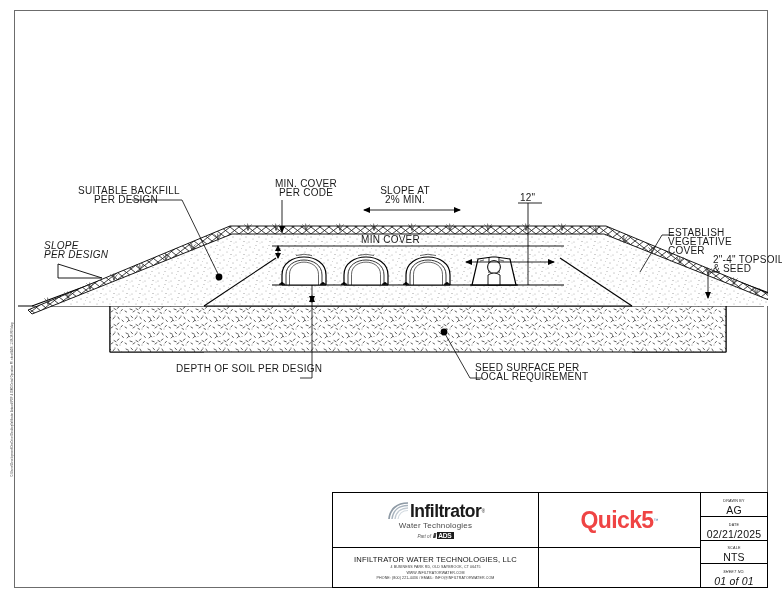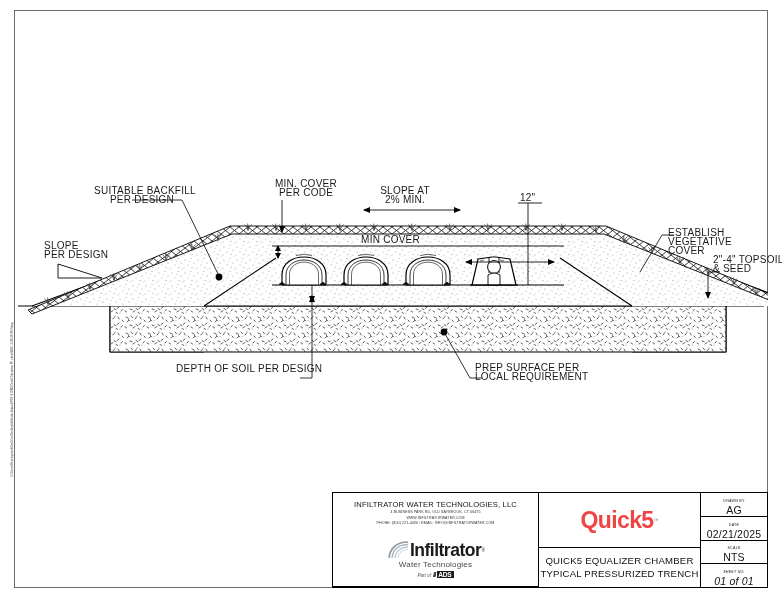--- a/index.html
+++ b/index.html
@@ -270,81 +270,77 @@
     <use href="#tuft" x="638" y="243"></use>
     <use href="#tuft" x="666" y="253"></use>
     <use href="#tuft" x="694" y="264"></use>
     <use href="#tuft" x="720" y="274"></use>
     <use href="#tuft" x="742" y="284"></use>
   </g>
 </svg>
 </div>
 
 <div id="annotation-layer">
-  <div class="ann c" style="left:94px;top:186px;width:96px;">SUITABLE BACKFILL
+  <div class="ann c" style="left:78px;top:186px;width:96px;">SUITABLE BACKFILL
 PER DESIGN</div>
-  <div class="ann" style="left:44px;top:241px;width:64px;">SLOPE
+  <div class="ann" style="left:44px;top:241px;width:64px;font-style:italic;">SLOPE
 PER DESIGN</div>
   <div class="ann c" style="left:272px;top:179px;width:68px;">MIN. COVER
 PER CODE</div>
   <div class="ann c" style="left:370px;top:186px;width:70px;text-align:center;">SLOPE AT
 2% MIN.</div>
   <div class="ann c" style="left:358px;top:235px;width:62px;text-align:right;">MIN COVER</div>
   <div class="ann" style="left:520px;top:193px;width:24px;">12"</div>
   <div class="ann" style="left:668px;top:228px;width:74px;">ESTABLISH
 VEGETATIVE
 COVER</div>
   <div class="ann" style="left:713px;top:255px;width:62px;">2"-4" TOPSOIL
 &amp; SEED</div>
   <div class="ann" style="left:176px;top:364px;width:118px;">DEPTH OF SOIL PER DESIGN</div>
-  <div class="ann" style="left:475px;top:363px;width:98px;">PREP SURFACE PER
+  <div class="ann" style="left:475px;top:363px;width:98px;">SEED SURFACE PER
 LOCAL REQUIREMENT</div>
 </div>
 
 <div id="title-block">
 
   <div class="tb-left">
-    <div class="cell addr-cell">
-      <div class="addr-co">INFILTRATOR WATER TECHNOLOGIES, LLC</div>
-      <div class="addr-line">4 BUSINESS PARK RD, OLD SAYBROOK, CT 06475</div>
-      <div class="addr-line">WWW.INFILTRATORWATER.COM</div>
-      <div class="addr-line">PHONE: (800) 221-4436 / EMAIL: INFO@INFILTRATORWATER.COM</div>
-    </div>
     <div class="cell logo-cell">
       <div class="inf-logo">
         <div class="inf-row">
           <svg width="24" height="19" viewBox="0 0 24 19">
             <path d="M3 17 C 4 7 11 1 22 1" fill="none" stroke="#8e9aa5" stroke-width="1.7"></path>
             <path d="M6 17 C 7 8.5 13 3.5 22 3.5" fill="none" stroke="#a8b3bd" stroke-width="1.5"></path>
             <path d="M9 17 C 10 10 15 6 22 6" fill="none" stroke="#c0c9d1" stroke-width="1.4"></path>
             <path d="M12 17 C 13 11.5 17 8.5 22 8.5" fill="none" stroke="#d4dbe1" stroke-width="1.2"></path>
           </svg>
           <span class="inf-word">Infiltrator</span>
           <span class="inf-tm">®</span>
         </div>
         <div class="inf-sub">Water Technologies</div>
         <div class="inf-ads">
           <span class="inf-partof">Part of</span>
           <span class="ads-slash">///</span>
           <span class="ads-badge">ADS</span>
         </div>
       </div>
     </div>
+    <div class="cell addr-cell">
+      <div class="addr-co">INFILTRATOR WATER TECHNOLOGIES, LLC</div>
+      <div class="addr-line">4 BUSINESS PARK RD, OLD SAYBROOK, CT 06475</div>
+      <div class="addr-line">WWW.INFILTRATORWATER.COM</div>
+      <div class="addr-line">PHONE: (800) 221-4436 / EMAIL: INFO@INFILTRATORWATER.COM</div>
+    </div>
   </div>
 
   <div class="tb-mid">
     <div class="cell q5-cell">
       <div>
         <span class="q5-word">Quick5</span><span class="q5-tm">™</span>
       </div>
     </div>
-    <div class="cell desc-cell">
-      <div class="desc-line">QUICK5 EQUALIZER CHAMBER</div>
-      <div class="desc-line">TYPICAL PRESSURIZED TRENCH</div>
-    </div>
   </div>
 
   <div class="tb-right">
     <div class="rcell">
       <span class="rlabel">DRAWN BY</span>
       <span class="rvalue">AG</span>
     </div>
     <div class="rcell">
       <span class="rlabel">DATE</span>
       <span class="rvalue">02/21/2025</span>

